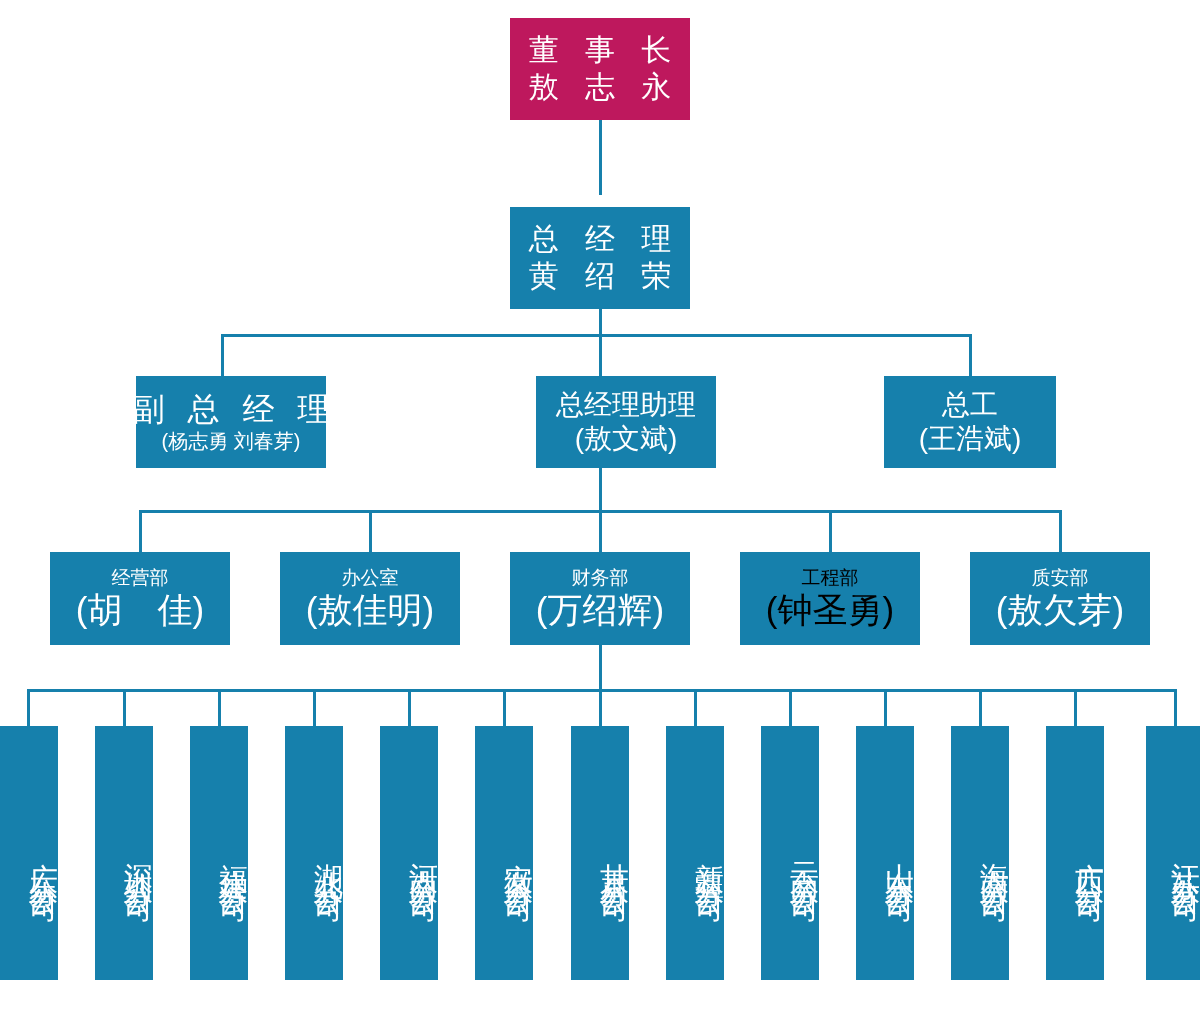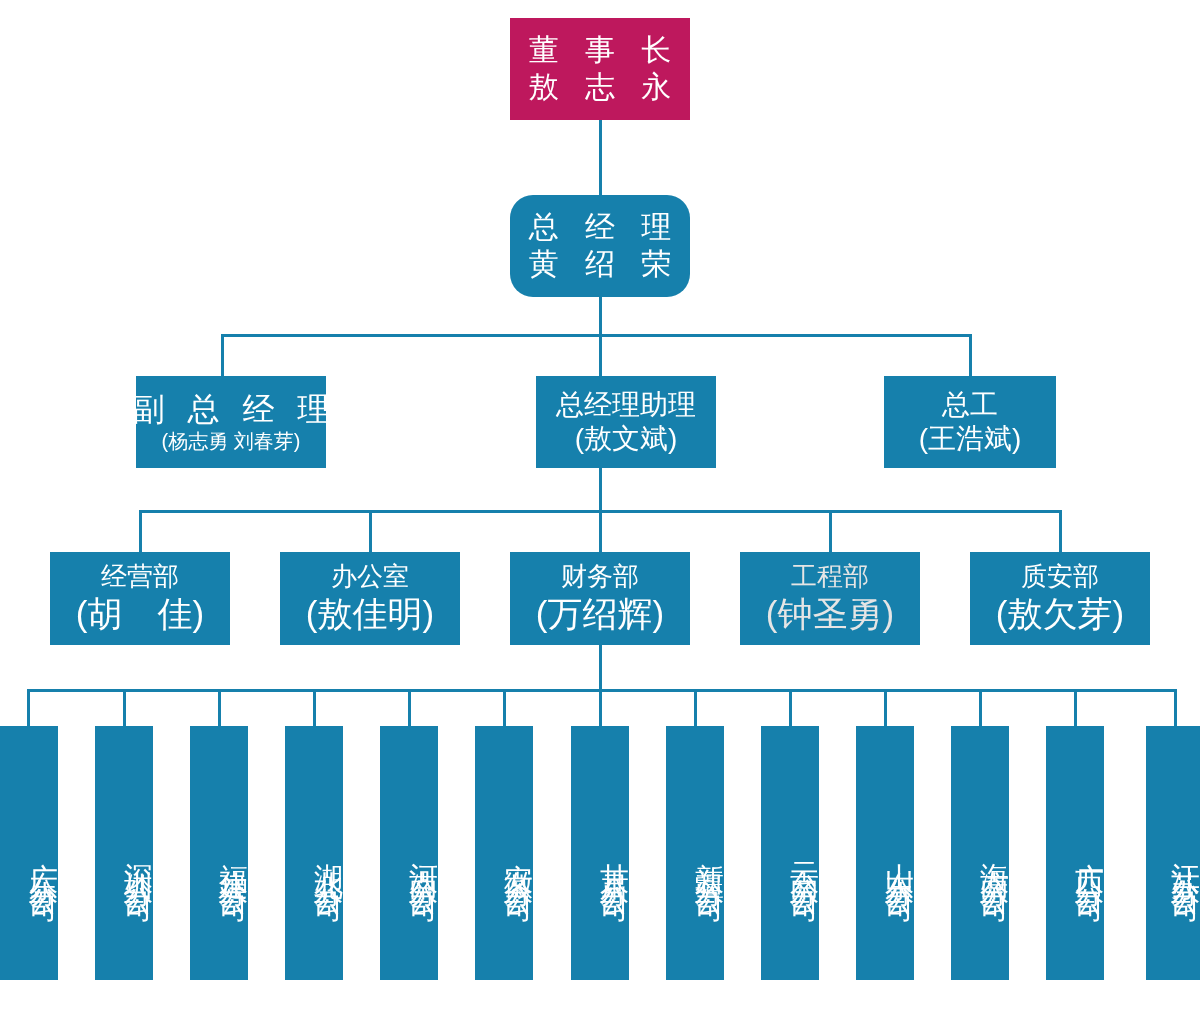--- a/index.html
+++ b/index.html
@@ -47,21 +47,21 @@
   .node.exec .ln2 { font-size: 30px; letter-spacing: 9px; text-indent: 9px; }
 
   
   .node.lvl3 .ln1 { font-size: 32px; letter-spacing: 7px; text-indent: 7px; }
   .node.lvl3 .ln2 { font-size: 20px; letter-spacing: 0px; }
 
   .node.lvl3b .ln1 { font-size: 28px; letter-spacing: 0px; }
   .node.lvl3b .ln2 { font-size: 28px; letter-spacing: 0px; }
 
   
-  .node.dept .ln1 { font-size: 26px; letter-spacing: 0px; }
+  .node.dept .ln1 { font-size: 19px; letter-spacing: 0px; }
   .node.dept .ln2 { font-size: 35px; letter-spacing: 0px; }
 
   
   .node.branch {
     writing-mode: vertical-rl;
     text-orientation: upright;
     font-size: 29px;
     letter-spacing: 8px;
     justify-content: flex-start;
     align-items: center;
@@ -117,21 +117,21 @@
   <div class="conn v" style="left: 884px; top: 689px; height: 38px; background: rgb(22, 128, 172);"></div>
   <div class="conn v" style="left: 979px; top: 689px; height: 38px; background: rgb(22, 128, 172);"></div>
   <div class="conn v" style="left: 1074px; top: 689px; height: 38px; background: rgb(22, 128, 172);"></div>
   <div class="conn v" style="left: 1174px; top: 689px; height: 38px; background: rgb(22, 128, 172);"></div>
 
   <div class="node exec" style="left: 510px; top: 18px; width: 180px; height: 102px; background: #be185d; color: rgb(255, 255, 255);">
     <span class="ln1">董 事 长</span>
     <span class="ln2">（ 敖 志 永 ）</span>
   </div>
 
-  <div class="node exec" style="left: 510px; top: 195px; width: 180px; height: 102px; background: rgb(22, 128, 172); color: rgb(255, 255, 255); border-radius: 23px;">
+  <div class="node exec" style="left: 510px; top: 207px; width: 180px; height: 102px; background: rgb(22, 128, 172); color: rgb(255, 255, 255);">
     <span class="ln1">总 经 理</span>
     <span class="ln2">（ 黄 绍 荣 ）</span>
   </div>
 
   <div class="node lvl3" style="left: 136px; top: 376px; width: 190px; height: 92px; background: rgb(22, 128, 172); color: rgb(255, 255, 255);">
     <span class="ln1">副 总 经 理</span>
     <span class="ln2">(杨志勇 刘春芽)</span>
   </div>
 
   <div class="node lvl3b" style="left: 536px; top: 376px; width: 180px; height: 92px; background: rgb(22, 128, 172); color: rgb(255, 255, 255);">
@@ -152,21 +152,21 @@
   <div class="node dept" style="left: 280px; top: 552px; width: 180px; height: 93px; background: rgb(22, 128, 172); color: rgb(255, 255, 255);">
     <span class="ln1">办公室</span>
     <span class="ln2">(敖佳明)</span>
   </div>
 
   <div class="node dept" style="left: 510px; top: 552px; width: 180px; height: 93px; background: rgb(22, 128, 172); color: rgb(255, 255, 255);">
     <span class="ln1">财务部</span>
     <span class="ln2">(万绍辉)</span>
   </div>
 
-  <div class="node dept" style="left: 740px; top: 552px; width: 180px; height: 93px; background: rgb(22, 128, 172); color: #e5e5e5;">
+  <div class="node dept" style="left: 740px; top: 552px; width: 180px; height: 93px; background: rgb(22, 128, 172); color: #000000;">
     <span class="ln1">工程部</span>
     <span class="ln2">(钟圣勇)</span>
   </div>
 
   <div class="node dept" style="left: 970px; top: 552px; width: 180px; height: 93px; background: rgb(22, 128, 172); color: rgb(255, 255, 255);">
     <span class="ln1">质安部</span>
     <span class="ln2">(敖欠芽)</span>
   </div>
 
   <div class="node branch" style="left: 0px; top: 726px; width: 58px; height: 254px; background: rgb(22, 128, 172); color: rgb(255, 255, 255);">

